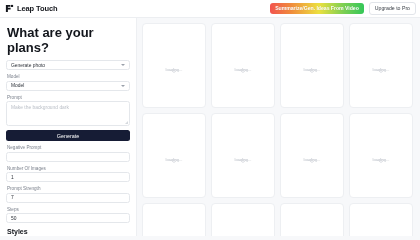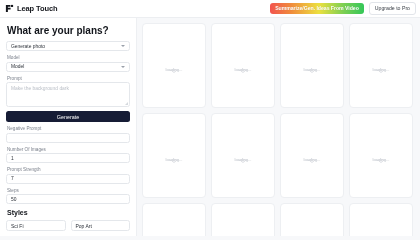--- a/index.html
+++ b/index.html
@@ -40,21 +40,21 @@
   .body-row { display: flex; flex: 1 1 auto; min-height: 0; }
 
   
   .sidebar {
     width: 137px; flex: 0 0 137px;
     background: #ffffff;
     border-right: 1px solid #edeff2;
     padding: 6px 6px 0 6px;
     overflow: hidden;
   }
-  .panel-title { font-size: 10px; font-weight: 700; color: #12151b; margin: 1px 0 5px 1px; }
+  .panel-title { font-size: 13px; font-weight: 700; color: #12151b; margin: 1px 0 5px 1px; }
   .field { margin-bottom: 4px; }
   .field-label { font-size: 4.6px; color: #7b818c; margin: 0 0 1.5px 1px; display: block; }
   .control {
     width: 100%; height: 10px;
     border: 1px solid #e4e7eb; border-radius: 2.5px;
     background: #fff; font-size: 4.9px; color: #2b3038;
     padding: 0 4px; display: flex; align-items: center;
     position: relative;
   }
   .chev { margin-left: auto; width: 0; height: 0;

